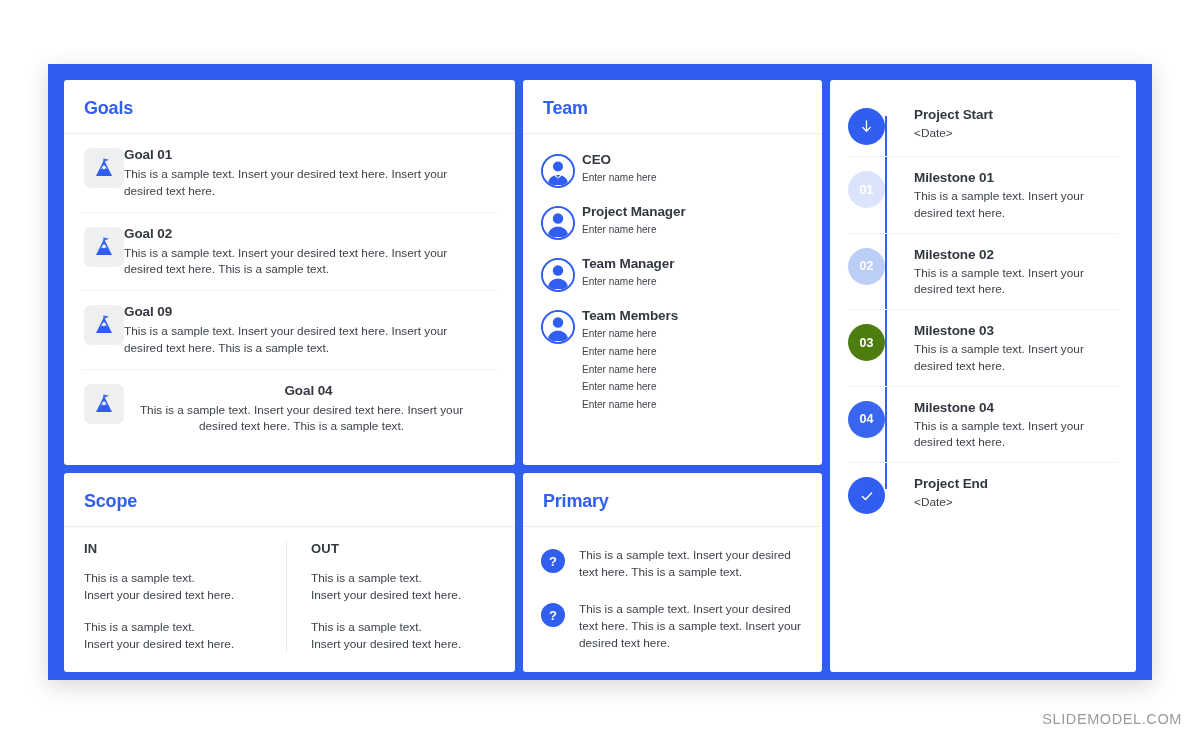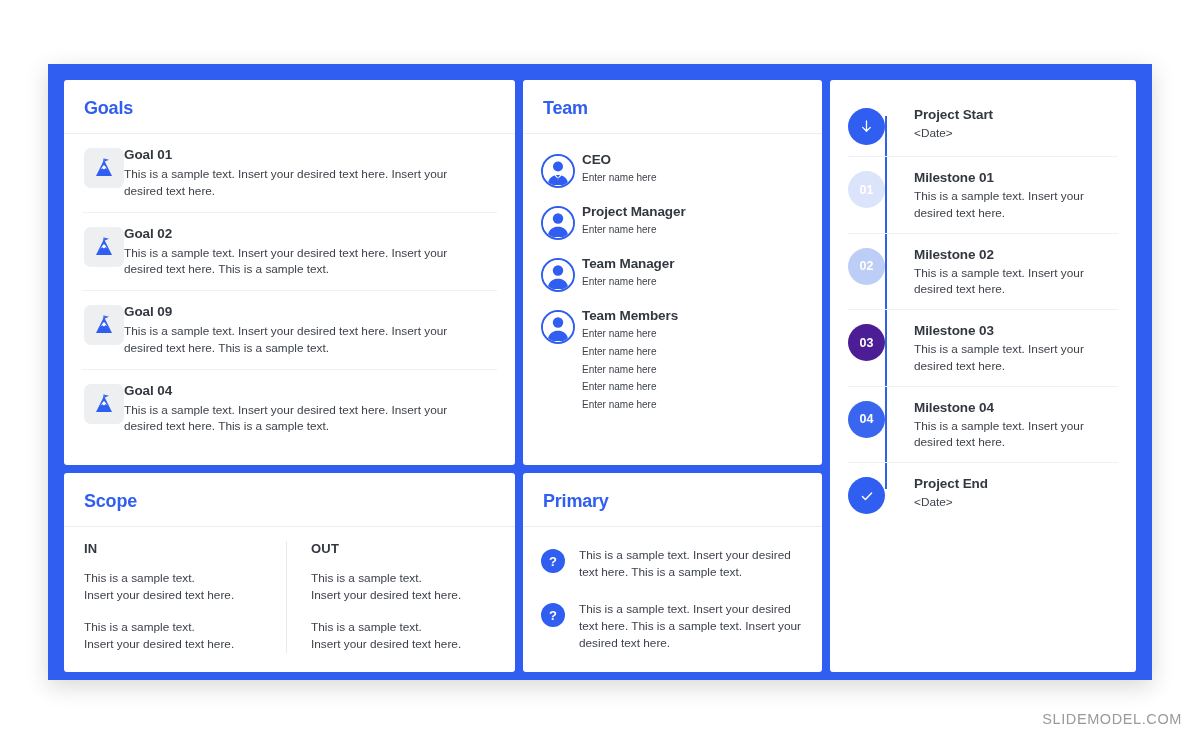--- a/index.html
+++ b/index.html
@@ -59,21 +59,21 @@
   }
 
   
   .goal-list { padding: 0 18px; }
   .goal-row {
     display: flex;
     padding: 12px 4px 12px 2px;
     border-bottom: 1px solid #eef0f4;
     align-items: flex-start;
   }
-  .goal-row:last-child { border-bottom: none; }
+  .goal-row:last-child { border-bottom: none; text-align: center; }
   .goal-icon {
     width: 40px; height: 40px;
     background: #eeeff1;
     border-radius: 7px;
     flex: 0 0 40px;
     display: flex; align-items: center; justify-content: center;
     margin-top: 2px;
   }
   .goal-body { flex: 1; padding-top: 1px; }
   .goal-title {
@@ -409,21 +409,21 @@
 
           <div class="tl-row">
             <div class="tl-node" style="background:#bccef6">02</div>
             <div class="tl-body">
               <div class="tl-title">Milestone 02</div>
               <div class="tl-desc">This is a sample text. Insert your desired text here.</div>
             </div>
           </div>
 
           <div class="tl-row">
-            <div class="tl-node" style="background:#4c1d95">03</div>
+            <div class="tl-node" style="background:#4d7c0f">03</div>
             <div class="tl-body">
               <div class="tl-title">Milestone 03</div>
               <div class="tl-desc">This is a sample text. Insert your desired text here.</div>
             </div>
           </div>
 
           <div class="tl-row">
             <div class="tl-node" style="background:#3a66ef">04</div>
             <div class="tl-body">
               <div class="tl-title">Milestone 04</div>

